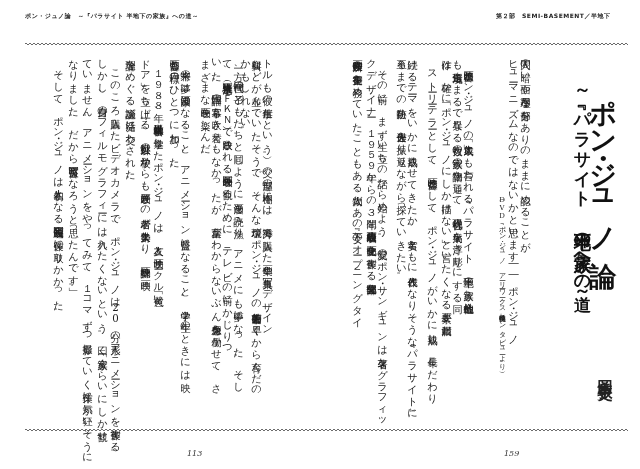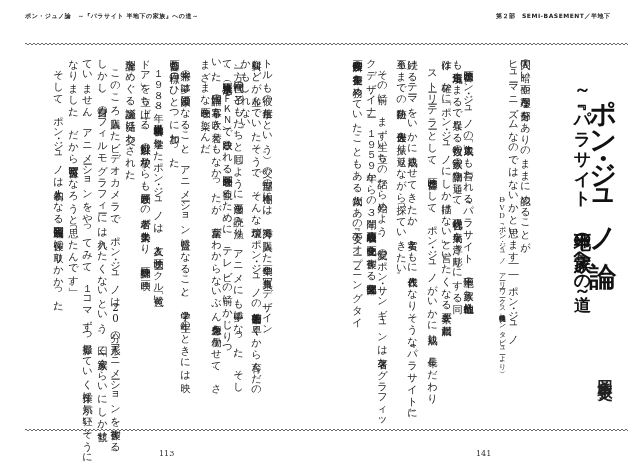--- a/index.html
+++ b/index.html
@@ -29,22 +29,22 @@
     white-space:nowrap; color:#111;
   }
   .title.main { font-size:27px; letter-spacing:1px; line-height:28px; }
   .title.sub { font-size:17px; letter-spacing:0.5px; line-height:18px; }
   .author {
     position:absolute; writing-mode: vertical-rl; text-orientation: upright;
     font-family: "DejaVu Serif", "Liberation Serif", serif; font-weight:bold;
     font-size:15px; letter-spacing:2px; white-space:nowrap; color:#222;
   }
   .folio {
-    position:absolute; top:449px; font-size:8px; 
-    font-family: "DejaVu Serif", "Liberation Serif", serif; color:#333;
+    position:absolute; top:449px; font-size:8px; font-style:italic;
+    font-family: "DejaVu Serif", "Liberation Serif", serif; color:#333;margin-left:28px;
   }
 </style>
 </head>
 <body>
 
 <div class="running-head" style="left:25px;">ポン・ジュノ論　～『パラサイト 半地下の家族』への道～</div>
 <div class="running-head" style="left:496px;">第２部　SEMI-BASEMENT／半地下</div>
 
 <div class="wavy" style="left:25px; top:42px; width:603px;">
   <svg width="603" height="4" viewBox="0 0 603 4">
@@ -91,13 +91,13 @@
     <div class="col" style="left: 140px; top: 52px;">ドア」を立ち上げる。延世以外の学校からも映画好きの若者が大勢集まり、映画批評や映画</div>
     <div class="col" style="left: 125px; top: 52px;">理論をめぐる議論が活発に交わされた。</div>
     <div class="col" style="left: 110px; top: 52px;">　このころ購入したビデオカメラで、ポン・ジュノは20分の人形アニメーションを製作する。</div>
     <div class="col" style="left: 97px; top: 52px;">しかし、自身のフィルモグラフィーには入れたくないという。曰く「家族ぐらいにしか観せ</div>
     <div class="col" style="left: 82px; top: 52px;">ていません。アニメーションをやってみて、１コマずつ撮影していく作業に気が狂いそうに</div>
     <div class="col" style="left: 68px; top: 52px;">なりました。だから実写監督になろうと思ったんです」。</div>
     <div class="col" style="left: 53px; top: 52px;">　そして、ポン・ジュノは人生初となる実写短編映画の製作に取りかかった。</div>
   </div>
 
 <div class="folio" style="left:159px;">113</div>
-<div class="folio" style="left:476px;">141</div>
+<div class="folio" style="left:476px;">159</div>
 
 </body></html>

